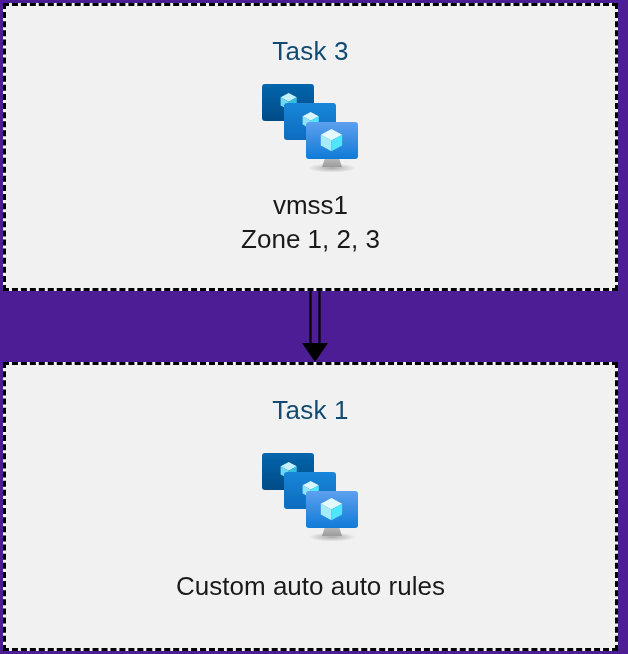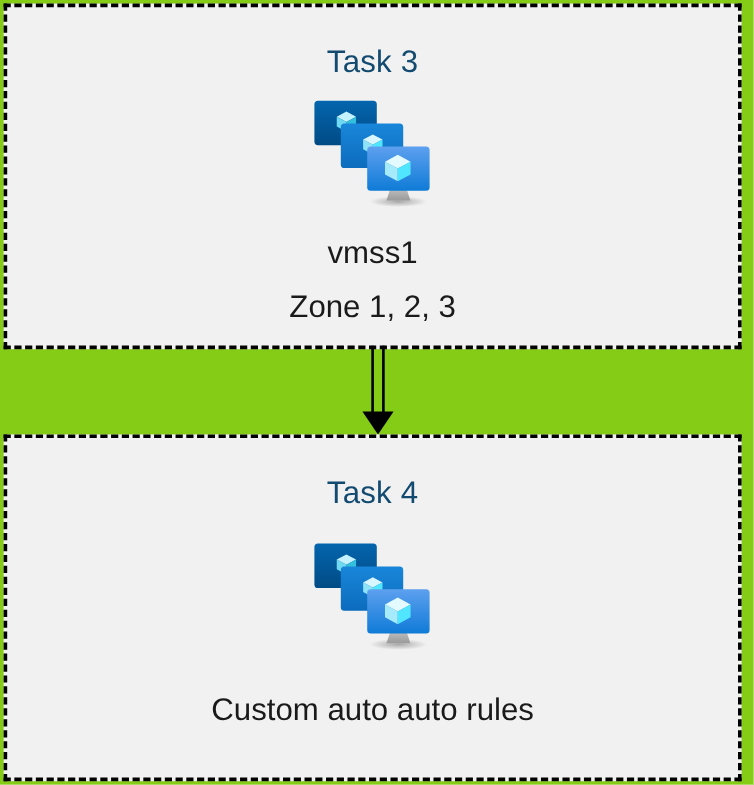--- a/index.html
+++ b/index.html
@@ -12,21 +12,21 @@
     height: 654px;
     background: #ffffff;
     font-family: "Liberation Sans", sans-serif;
     overflow: hidden;
   }
 
   #canvas {
     position: relative;
     width: 628px;
     height: 654px;
-    background: #84cc16;
+    background: #4c1d95;
   }
 
   
   .task-box {
     position: absolute;
     box-sizing: border-box;
     background: #f1f1f1;
     border: 3px dashed #000000;
     display: flex;
     flex-direction: column;
@@ -66,21 +66,21 @@
     height: 96px;
     display: block;
   }
 
   #box-task4 .icon-wrap { margin-top: 22px; }
 
   .caption {
     margin-top: 14px;
     color: #1a1a1a;
     font-size: 26px;
-    line-height: 45px;
+    line-height: 34px;
     font-weight: 400;
     text-align: center;
     white-space: pre-line;
   }
 
   #box-task4 .caption { margin-top: 26px; }
 
   
   #connector {
     position: absolute;
@@ -157,21 +157,21 @@
   <span id="connector">
     <svg viewBox="0 0 40 76" width="40" height="76" xmlns="http://www.w3.org/2000/svg" aria-hidden="true">
       <line x1="15.5" y1="0" x2="15.5" y2="58" stroke="#000000" stroke-width="2.2"></line>
       <line x1="24.5" y1="0" x2="24.5" y2="58" stroke="#000000" stroke-width="2.2"></line>
       <path d="M7 55 L33 55 L20 74 Z" fill="#000000"></path>
     </svg>
   </span>
 
   <div class="task-box" id="box-task4">
 
-    <div class="task-heading">Task 4</div>
+    <div class="task-heading">Task 1</div>
 
     <span class="icon-wrap">
       <svg viewBox="0 0 110 96" width="110" height="96" xmlns="http://www.w3.org/2000/svg" aria-hidden="true">
         <defs>
           <linearGradient id="g-front-b" x1="0" y1="0" x2="0" y2="1">
             <stop offset="0" stop-color="#5EA0EF"></stop>
             <stop offset="1" stop-color="#0F7BD7"></stop>
           </linearGradient>
           <linearGradient id="g-mid-b" x1="0" y1="0" x2="0" y2="1">
             <stop offset="0" stop-color="#1986D9"></stop>

